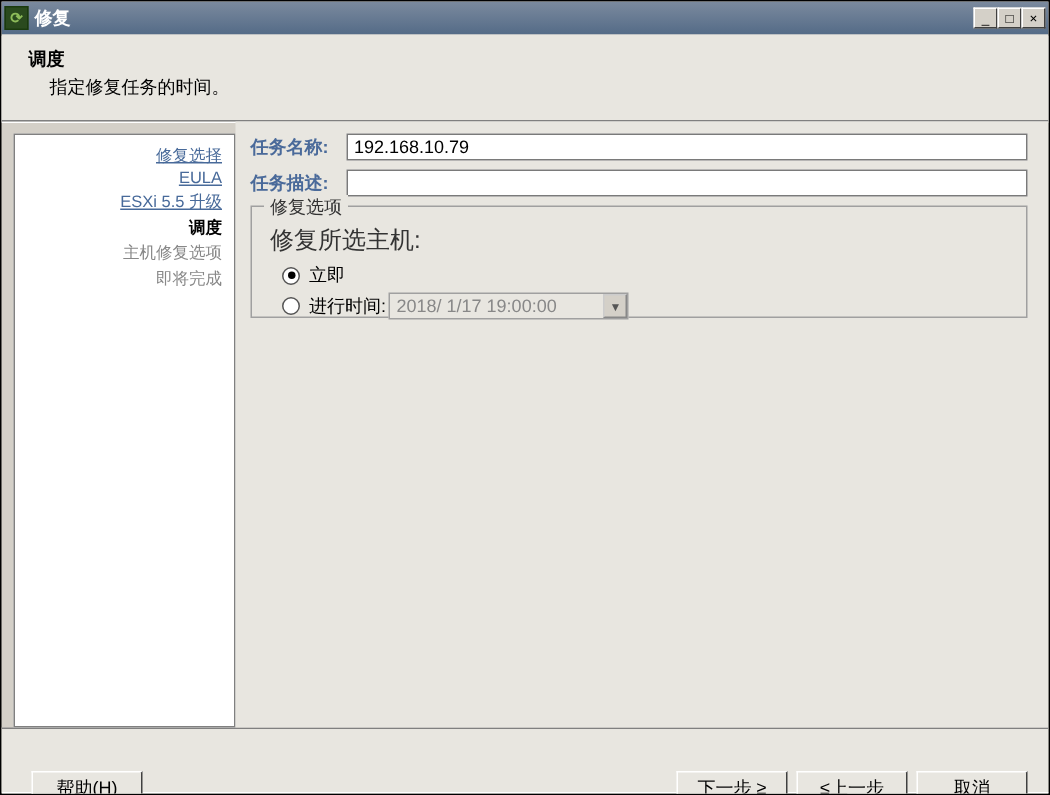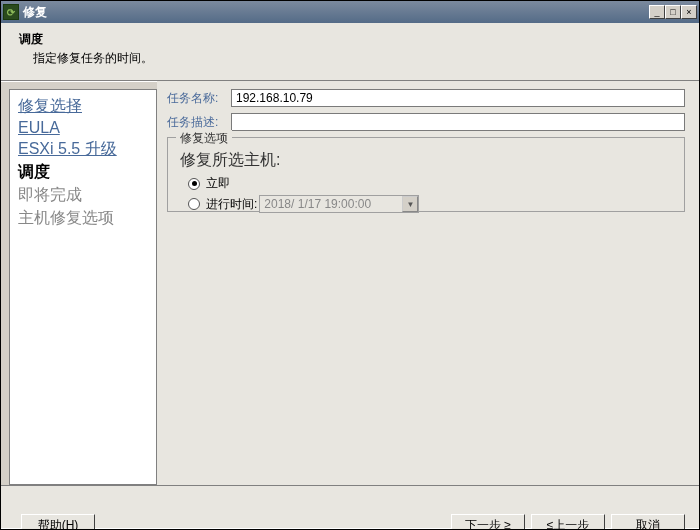--- a/index.html
+++ b/index.html
@@ -70,22 +70,23 @@
     border-top-color: #808080;
     margin: 8px 0 0 8px;
     padding: 6px 8px;
     overflow: hidden;
   }
   .sidebar-item {
     display: block;
     color: #486a9a;
     text-decoration: underline;
     margin-bottom: 2px;
-    font-size: 16px;
+    font-size: 11px;
     cursor: pointer;
+    text-align: right;
   }
   .sidebar-item.current {
     color: #000;
     text-decoration: none;
     font-weight: bold;
   }
   .sidebar-item.pending {
     color: #888;
     text-decoration: none;
     cursor: default;
@@ -97,20 +98,21 @@
   }
   .form-row {
     display: flex;
     align-items: center;
     margin-bottom: 6px;
   }
   .form-label {
     width: 64px;
     color: #333;
     font-size: 12px;
+    font-weight: bold;
   }
   .form-label.blue { color: #4a6a9a; }
   .form-input {
     flex: 1;
     height: 18px;
     border: 1px solid #7a7a7a;
     background: #fff;
     padding: 0 4px;
     font-size: 12px;
     font-family: inherit;
@@ -229,22 +231,22 @@
   <div class="header-title">调度</div>
   <div class="header-sub">指定修复任务的时间。</div>
 </div>
 
 <div class="body">
   <div class="sidebar">
     <span class="sidebar-item">修复选择</span>
     <span class="sidebar-item">EULA</span>
     <span class="sidebar-item">ESXi 5.5 升级</span>
     <span class="sidebar-item current">调度</span>
+    <span class="sidebar-item pending">主机修复选项</span>
     <span class="sidebar-item pending">即将完成</span>
-    <span class="sidebar-item pending">主机修复选项</span>
   </div>
 
   <div class="main">
     <div class="form-row">
       <div class="form-label blue">任务名称:</div>
       <input class="form-input" value="192.168.10.79" style="">
     </div>
     <div class="form-row">
       <div class="form-label blue">任务描述:</div>
       <input class="form-input" value="" style="">

